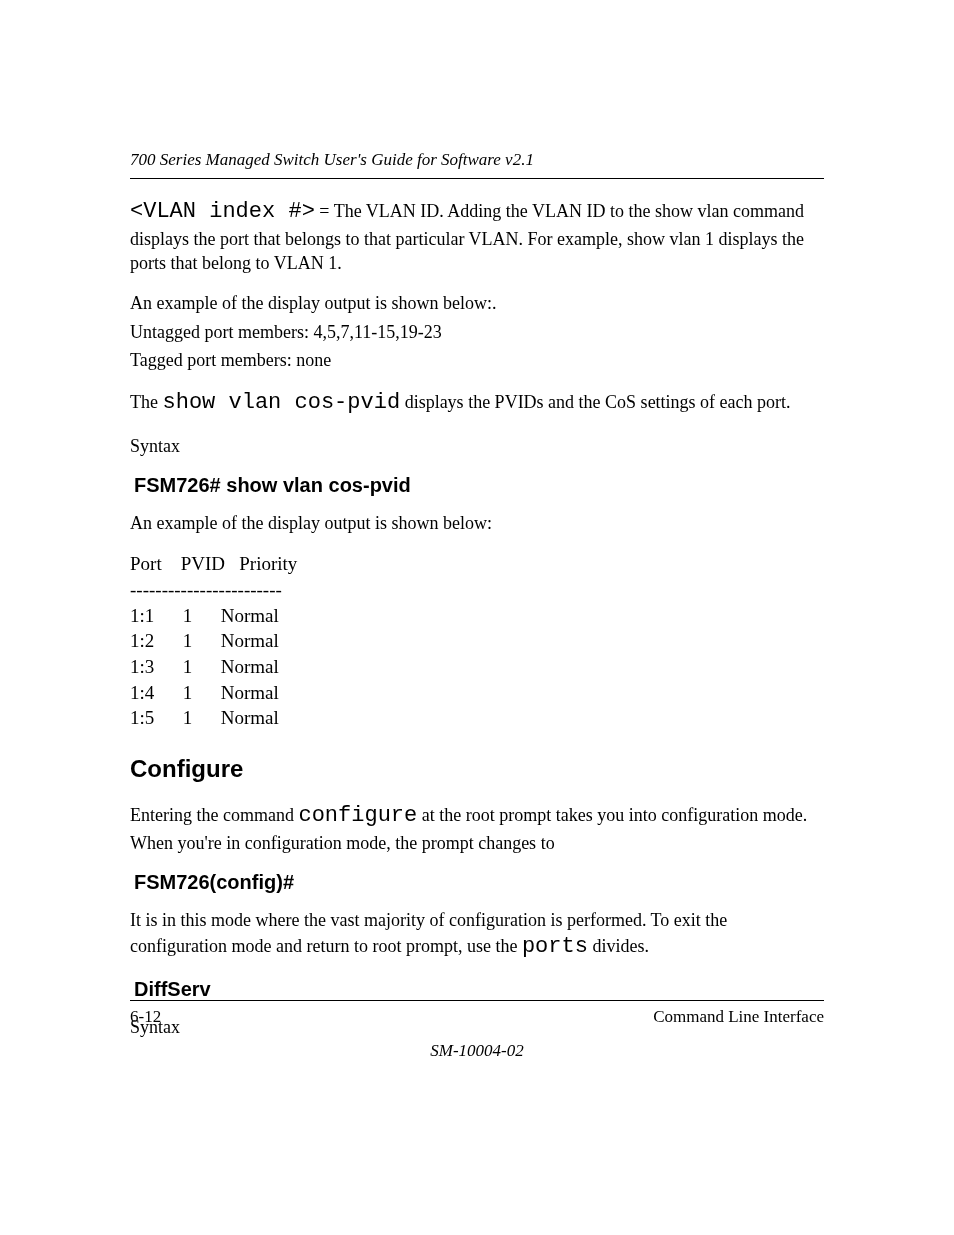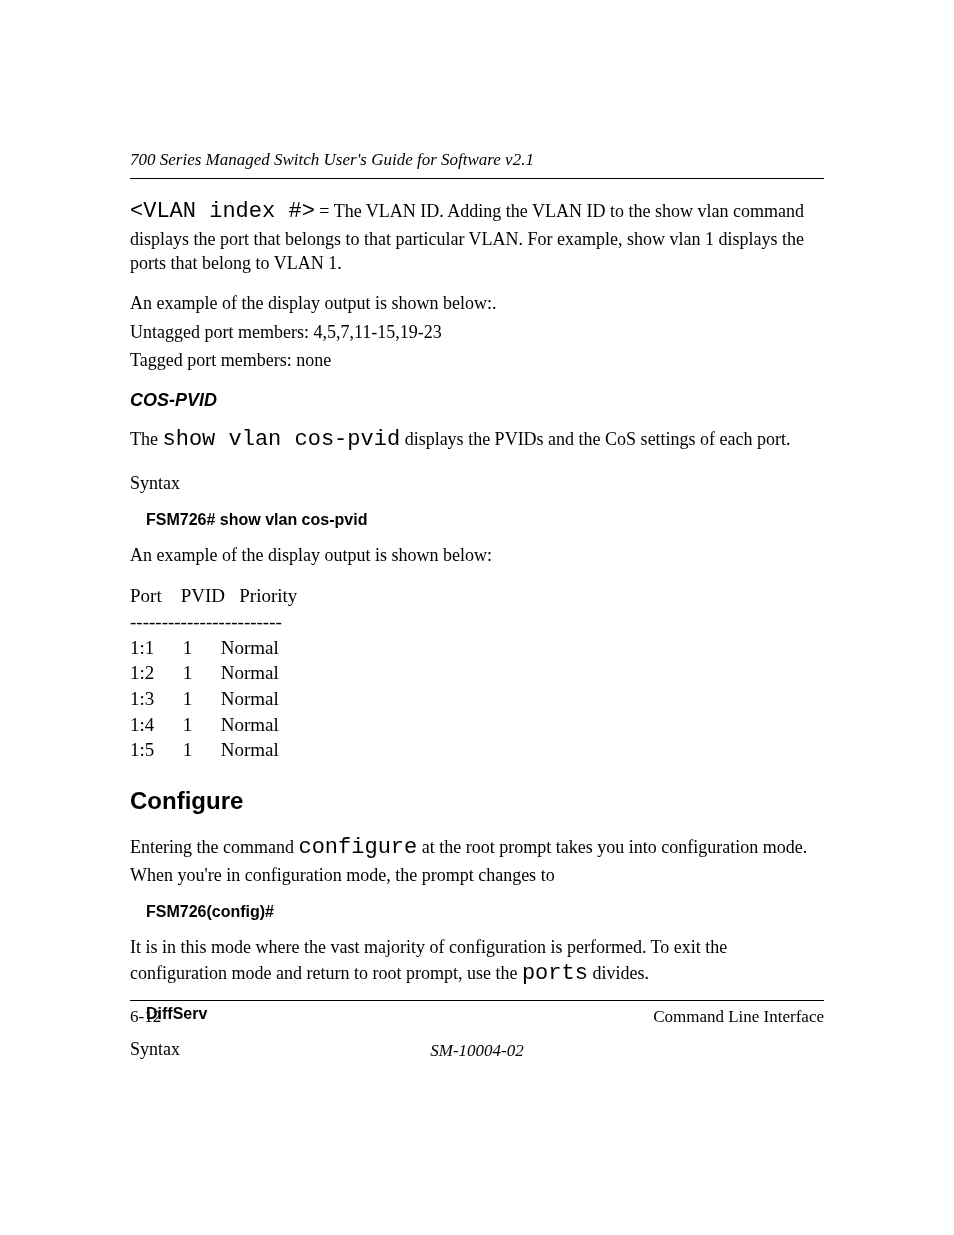--- a/index.html
+++ b/index.html
@@ -39,22 +39,22 @@
   .h3-italic {
     font-family: Arial, Helvetica, sans-serif;
     font-weight: bold;
     font-style: italic;
     font-size: 18px;
     margin: 18px 0 14px 0;
   }
   .bold-sans {
     font-family: Arial, Helvetica, sans-serif;
     font-weight: bold;
-    font-size: 16px;
-    margin: 14px 0 14px 16px;
+    font-size: 20px;
+    margin: 14px 0 14px 4px;
   }
   .h2 {
     font-family: Arial, Helvetica, sans-serif;
     font-weight: bold;
     font-size: 24px;
     margin: 24px 0 18px 0;
   }
   .table-block {
     font-size: 19px;
     line-height: 1.35;
@@ -94,21 +94,20 @@
   <hr class="hr-top">
 
   <p class="para">
     <span class="code">&lt;VLAN index #&gt;</span><span> = The VLAN ID. Adding the VLAN ID to the show vlan command displays the port that belongs to that particular VLAN. For example, show vlan 1 displays the ports that belong to VLAN 1.</span>
   </p>
 
   <p class="para tight">An example of the display output is shown below:.</p>
   <p class="para tight">Untagged port members: 4,5,7,11-15,19-23</p>
   <p class="para">Tagged port members: none</p>
 
-  <div class="h3-italic">COS-PVID</div>
 
   <p class="para">
     <span>The </span><span class="code">show vlan cos-pvid</span><span> displays the PVIDs and the CoS settings of each port.</span>
   </p>
 
   <p class="para">Syntax</p>
 
   <div class="bold-sans">FSM726# show vlan cos-pvid</div>
 
   <p class="para">An example of the display output is shown below:</p>

